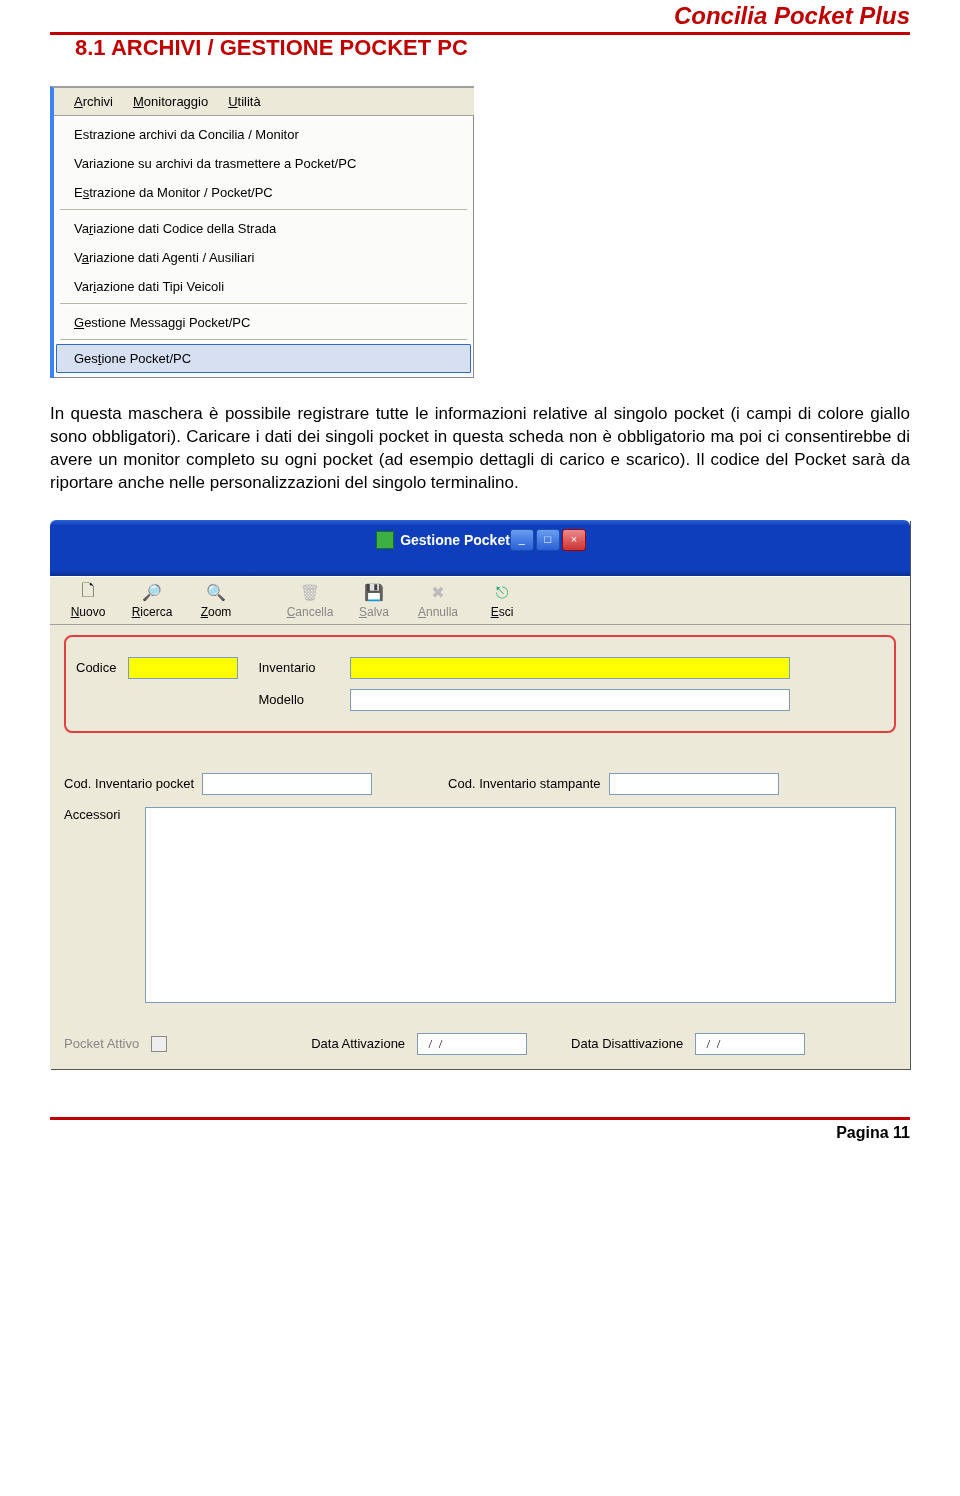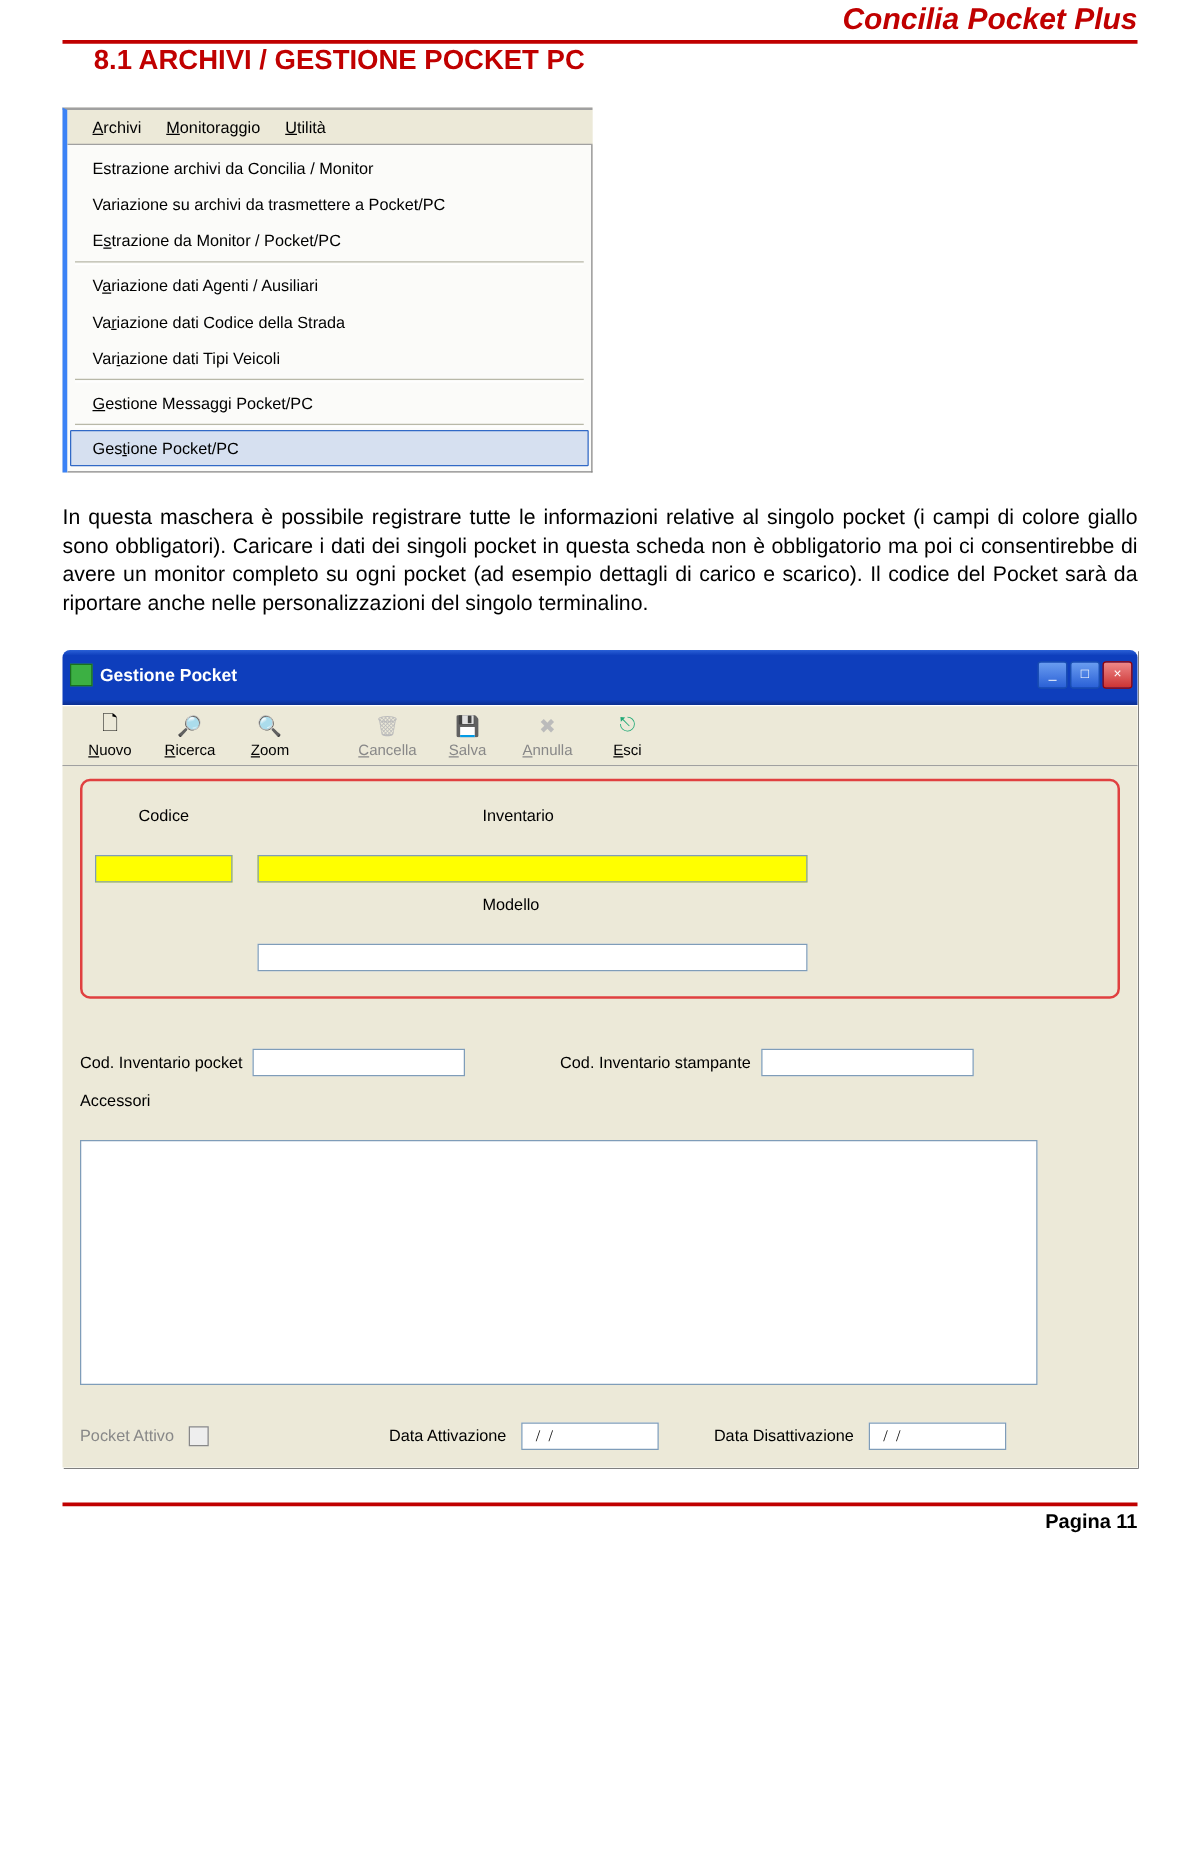--- a/index.html
+++ b/index.html
@@ -87,24 +87,24 @@
   
   .window {
     width: 860px;
     font-family: Tahoma, sans-serif;
     box-shadow: 1px 1px 0 #555;
   }
   .titlebar {
     background: linear-gradient(#2A60D6, #0E3EBC 10%, #0E3EBC 90%, #0B2F90);
     display: flex;
     align-items: center;
-    justify-content: space-between;
+    justify-content: center;
     height: 40px;
     color: #fff;
-    padding: 0 4px 4px 6px;
+    padding: 0 4px 16px 6px;
     border-top-left-radius: 6px;
     border-top-right-radius: 6px;
   }
   .titleleft {
     display: flex;
     align-items: center;
     gap: 6px;
     font-weight: bold;
     font-size: 14px;
   }
@@ -167,22 +167,21 @@
   }
   .fldlabel.dis { color:#888; }
   .rightstack {
     display:flex;
     flex-direction:column;
     gap: 10px;
   }
   .row {
     display:flex;
     align-items:center;
-    gap: 24px;
-    flex-direction: column;
+    gap: 12px;
   }
   input.tx {
     font-family: Tahoma;
     font-size: 13px;
     border: 1px solid #7F9DB9;
     background:#fff;
     height: 22px;
     padding: 0 4px;
     box-sizing:border-box;
   }
@@ -206,21 +205,21 @@
     display:flex;
     align-items:center;
     gap: 12px;
     margin-top: 30px;
   }
   .chk {
     width:14px;height:14px;border:1px solid #888;background:#EEE;display:inline-block;
   }
   .footer {
     position: relative;
-    margin-top: 28px;
+    margin-top: 48px;
     border-top: 3px solid #C00000;
     text-align: right;
     color:#000;
     font-weight:bold;
     font-size: 16px;
     padding-top: 4px;
   }
 </style>
 </head>
 <body>
@@ -235,22 +234,22 @@
       <span><span style="text-decoration:underline">A</span><span>rch</span>ivi</span>
       <span><span style="text-decoration:underline">M</span>onitoraggio</span>
       <span><span style="text-decoration:underline">U</span>tilità</span>
     </div>
     <div class="dropdown">
       <div class="dropdown-inner">
         <div class="dd-item">Estrazione archivi da Concilia / Monitor</div>
         <div class="dd-item">Variazione su archivi da trasmettere a Pocket/PC</div>
         <div class="dd-item">E<span style="text-decoration:underline">s</span>trazione da Monitor / Pocket/PC</div>
         <div class="dd-sep"></div>
+        <div class="dd-item">Va<span style="text-decoration:underline">r</span>iazione dati Codice della Strada</div>
         <div class="dd-item">V<span style="text-decoration:underline">a</span>riazione dati Agenti / Ausiliari</div>
-        <div class="dd-item">Va<span style="text-decoration:underline">r</span>iazione dati Codice della Strada</div>
         <div class="dd-item">Var<span style="text-decoration:underline">i</span>azione dati Tipi Veicoli</div>
         <div class="dd-sep"></div>
         <div class="dd-item"><span style="text-decoration:underline">G</span>estione Messaggi Pocket/PC</div>
         <div class="dd-sep"></div>
         <div class="dd-item selected">Ges<span style="text-decoration:underline">t</span>ione Pocket/PC</div>
       </div>
     </div>
   </div>
 
   <div class="body-text">In questa maschera è possibile registrare tutte le informazioni relative al singolo pocket (i campi di colore giallo sono obbligatori). Caricare i dati dei singoli pocket in questa scheda non è obbligatorio ma poi ci consentirebbe di avere un monitor completo su ogni pocket  (ad esempio dettagli di carico e scarico). Il codice del Pocket sarà da riportare anche nelle personalizzazioni del singolo terminalino.</div>

